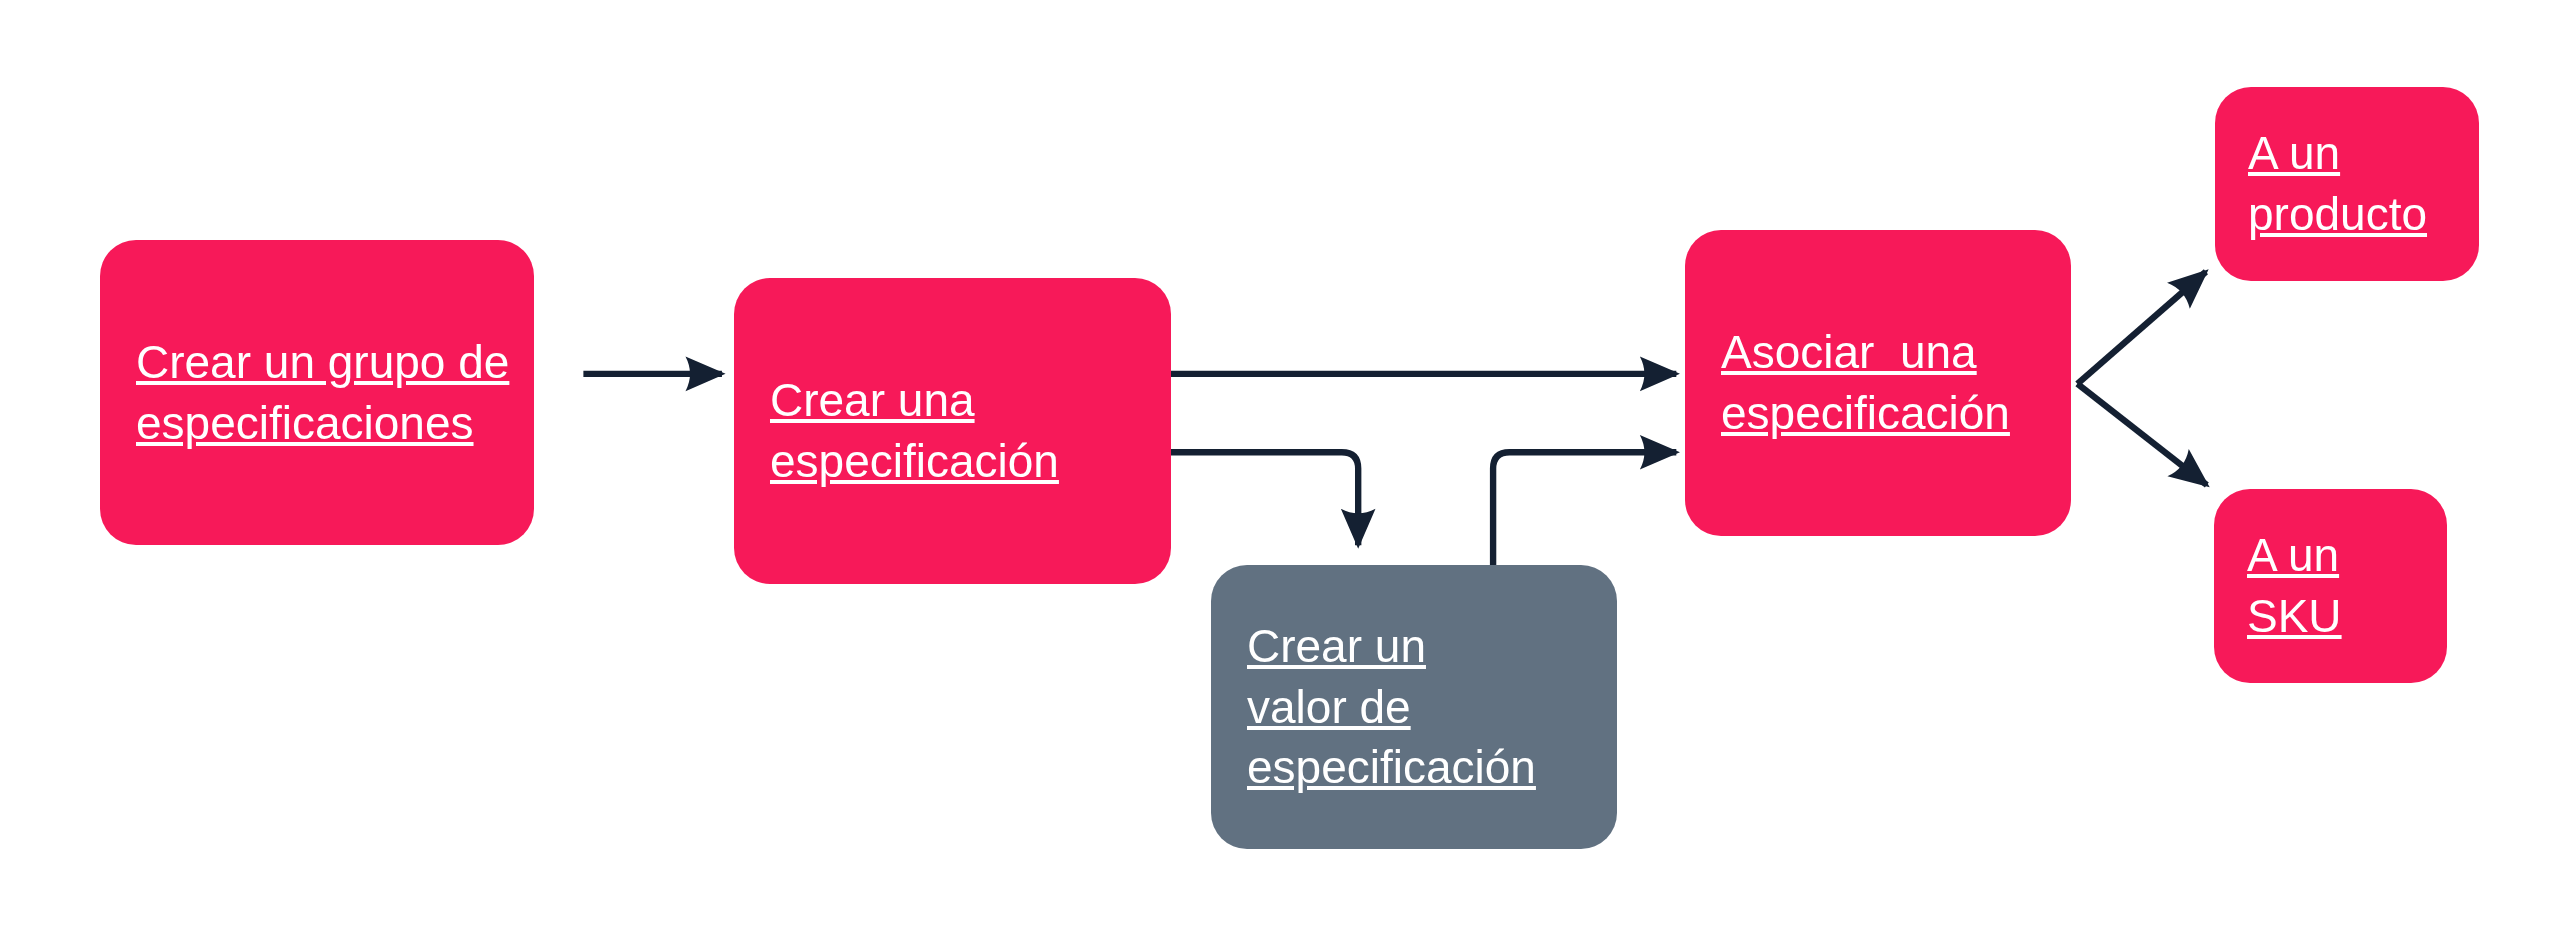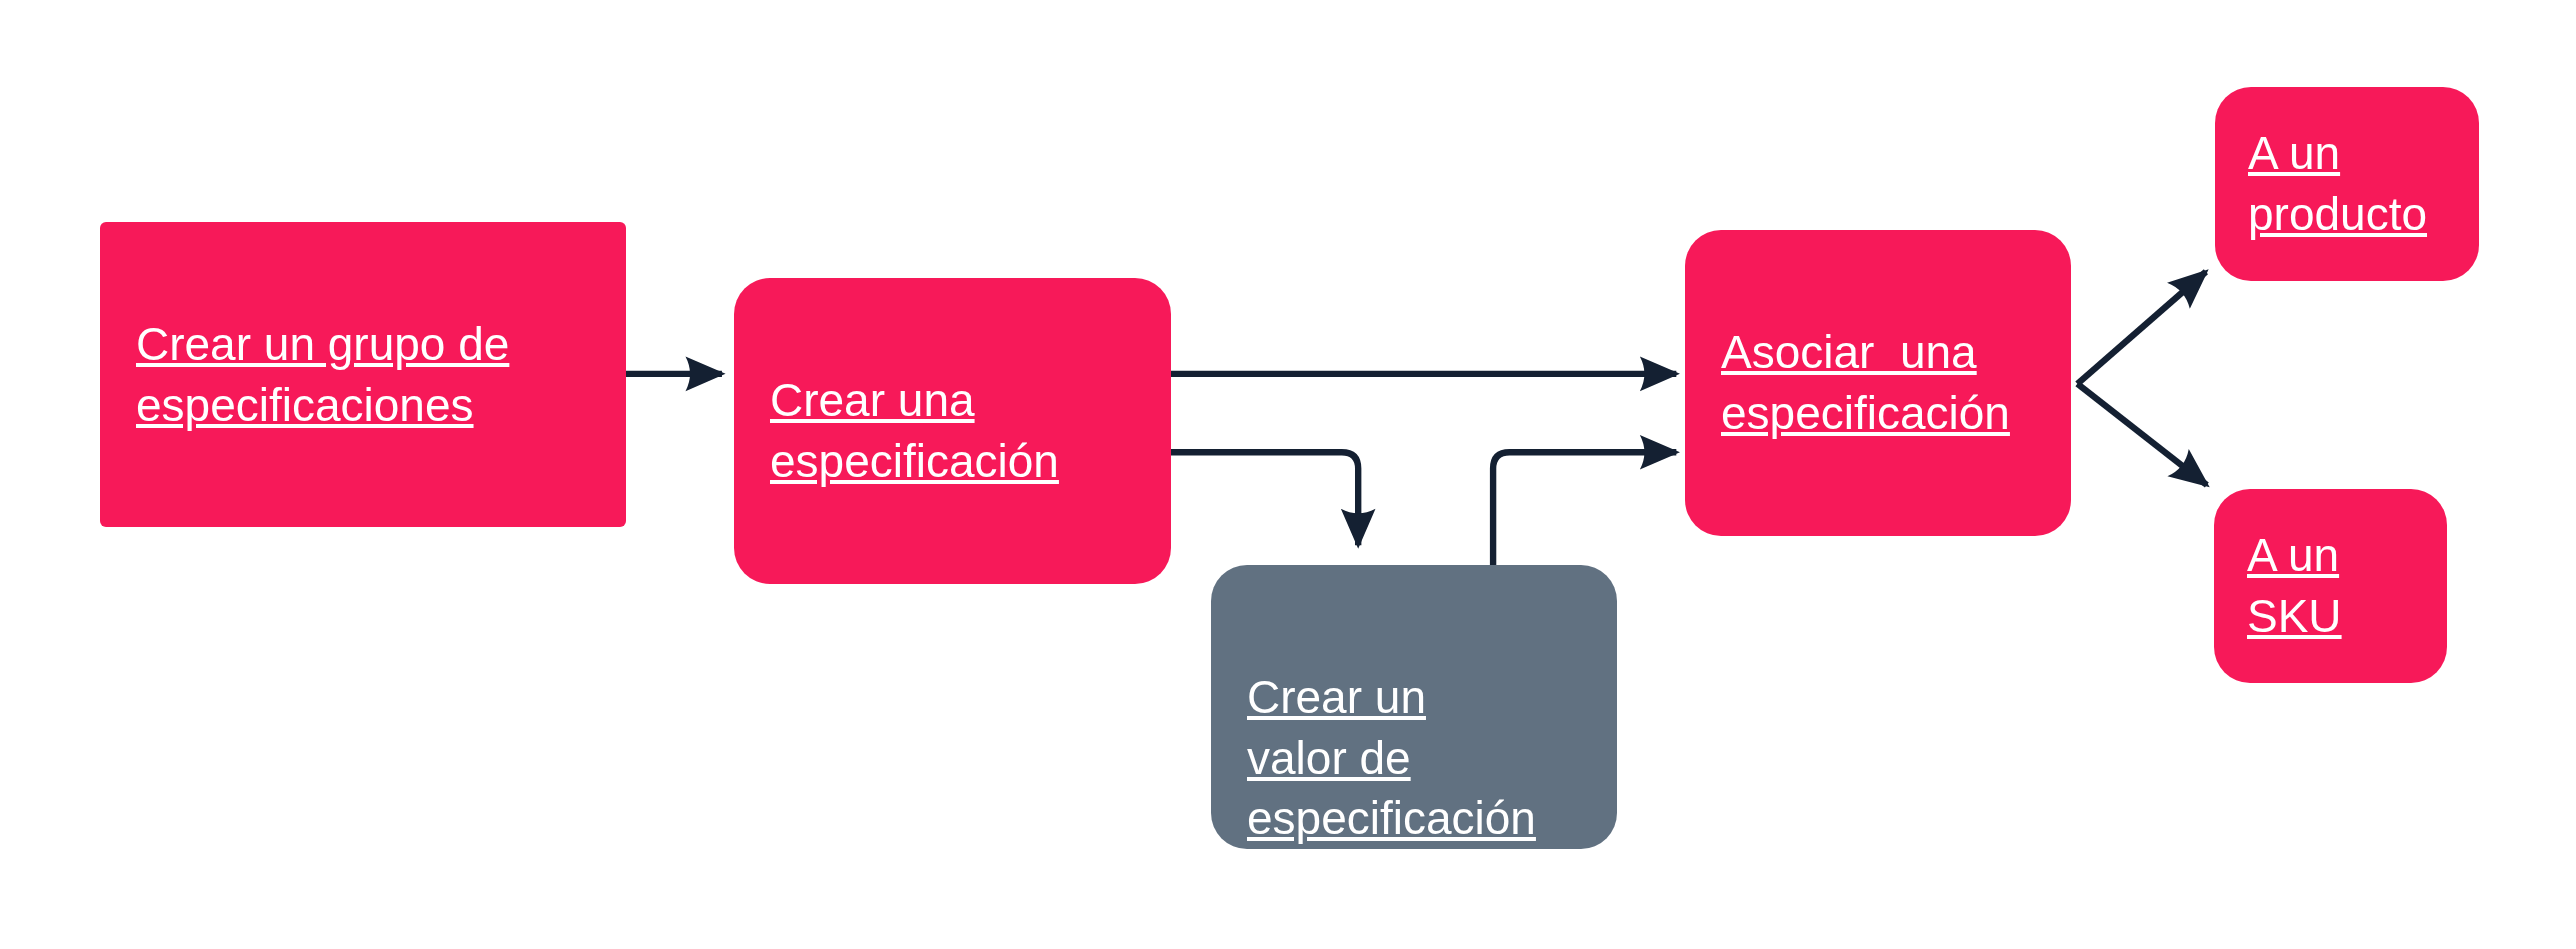--- a/index.html
+++ b/index.html
@@ -36,24 +36,24 @@
     padding: 0 22px 0 36px;
     color: var(--label_text, #ffffff);
     font-size: 46px;
     line-height: 1.32;
     font-weight: 400;
     text-decoration: underline;
   }
   .node .label { white-space: pre-wrap; }
 
   .node--pink  { background: var(--node_pink, #F71959); }
-  .node--slate { background: var(--node_slate, #617181); align-items: flex-end; }
+  .node--slate { background: var(--node_slate, #617181); }
 
   
-  #node-create-spec-group { left: 100px;  top: 222px; width: 526px; height: 305px; border-radius: 6px; }
+  #node-create-spec-group { left: 100px;  top: 240px; width: 434px; height: 305px; }
   #node-create-spec       { left: 734px;  top: 230px; width: 437px; height: 306px; margin-top: 48px; }
   #node-create-spec-value { left: 1211px; top: 565px; width: 406px; height: 284px; }
   #node-associate-spec    { left: 1685px; top: 230px; width: 386px; height: 306px; }
   #node-product           { left: 2215px; top: 87px;  width: 264px; height: 194px; padding-left: 33px; }
   #node-sku               { left: 2214px; top: 489px; width: 233px; height: 194px; padding-left: 33px; }
 </style>
 </head>
 <body>
 
 <div class="canvas">

